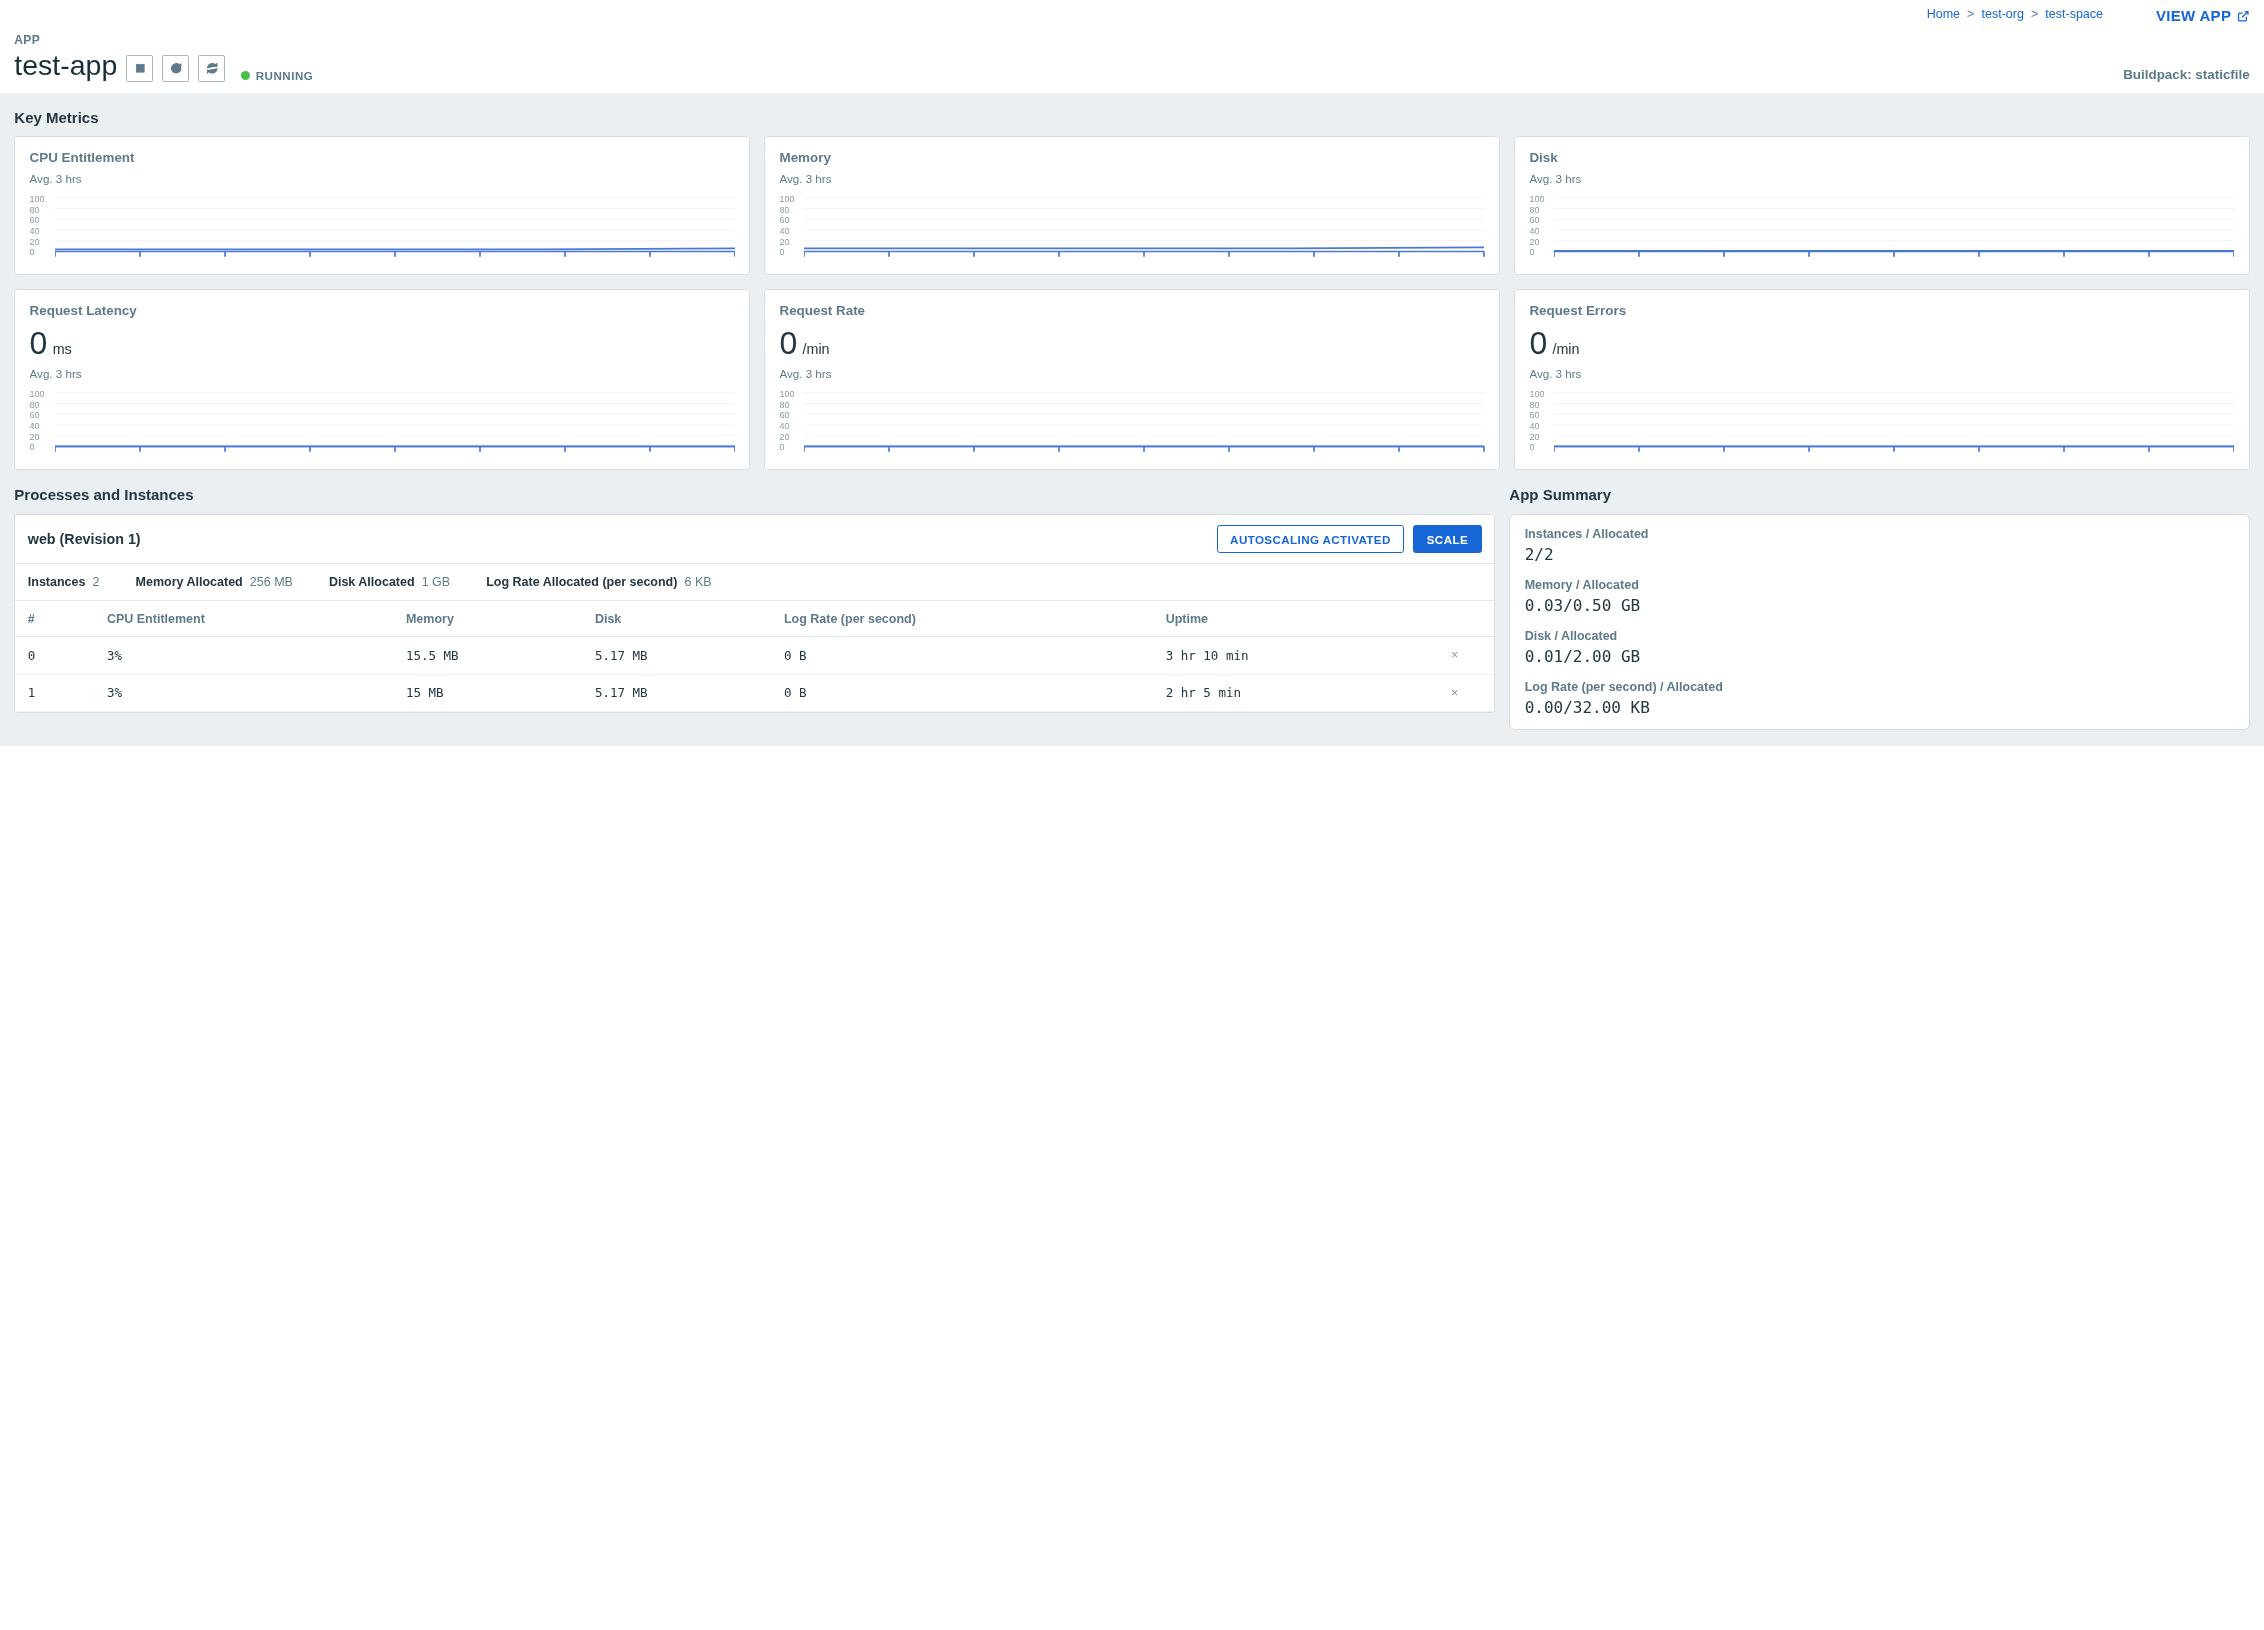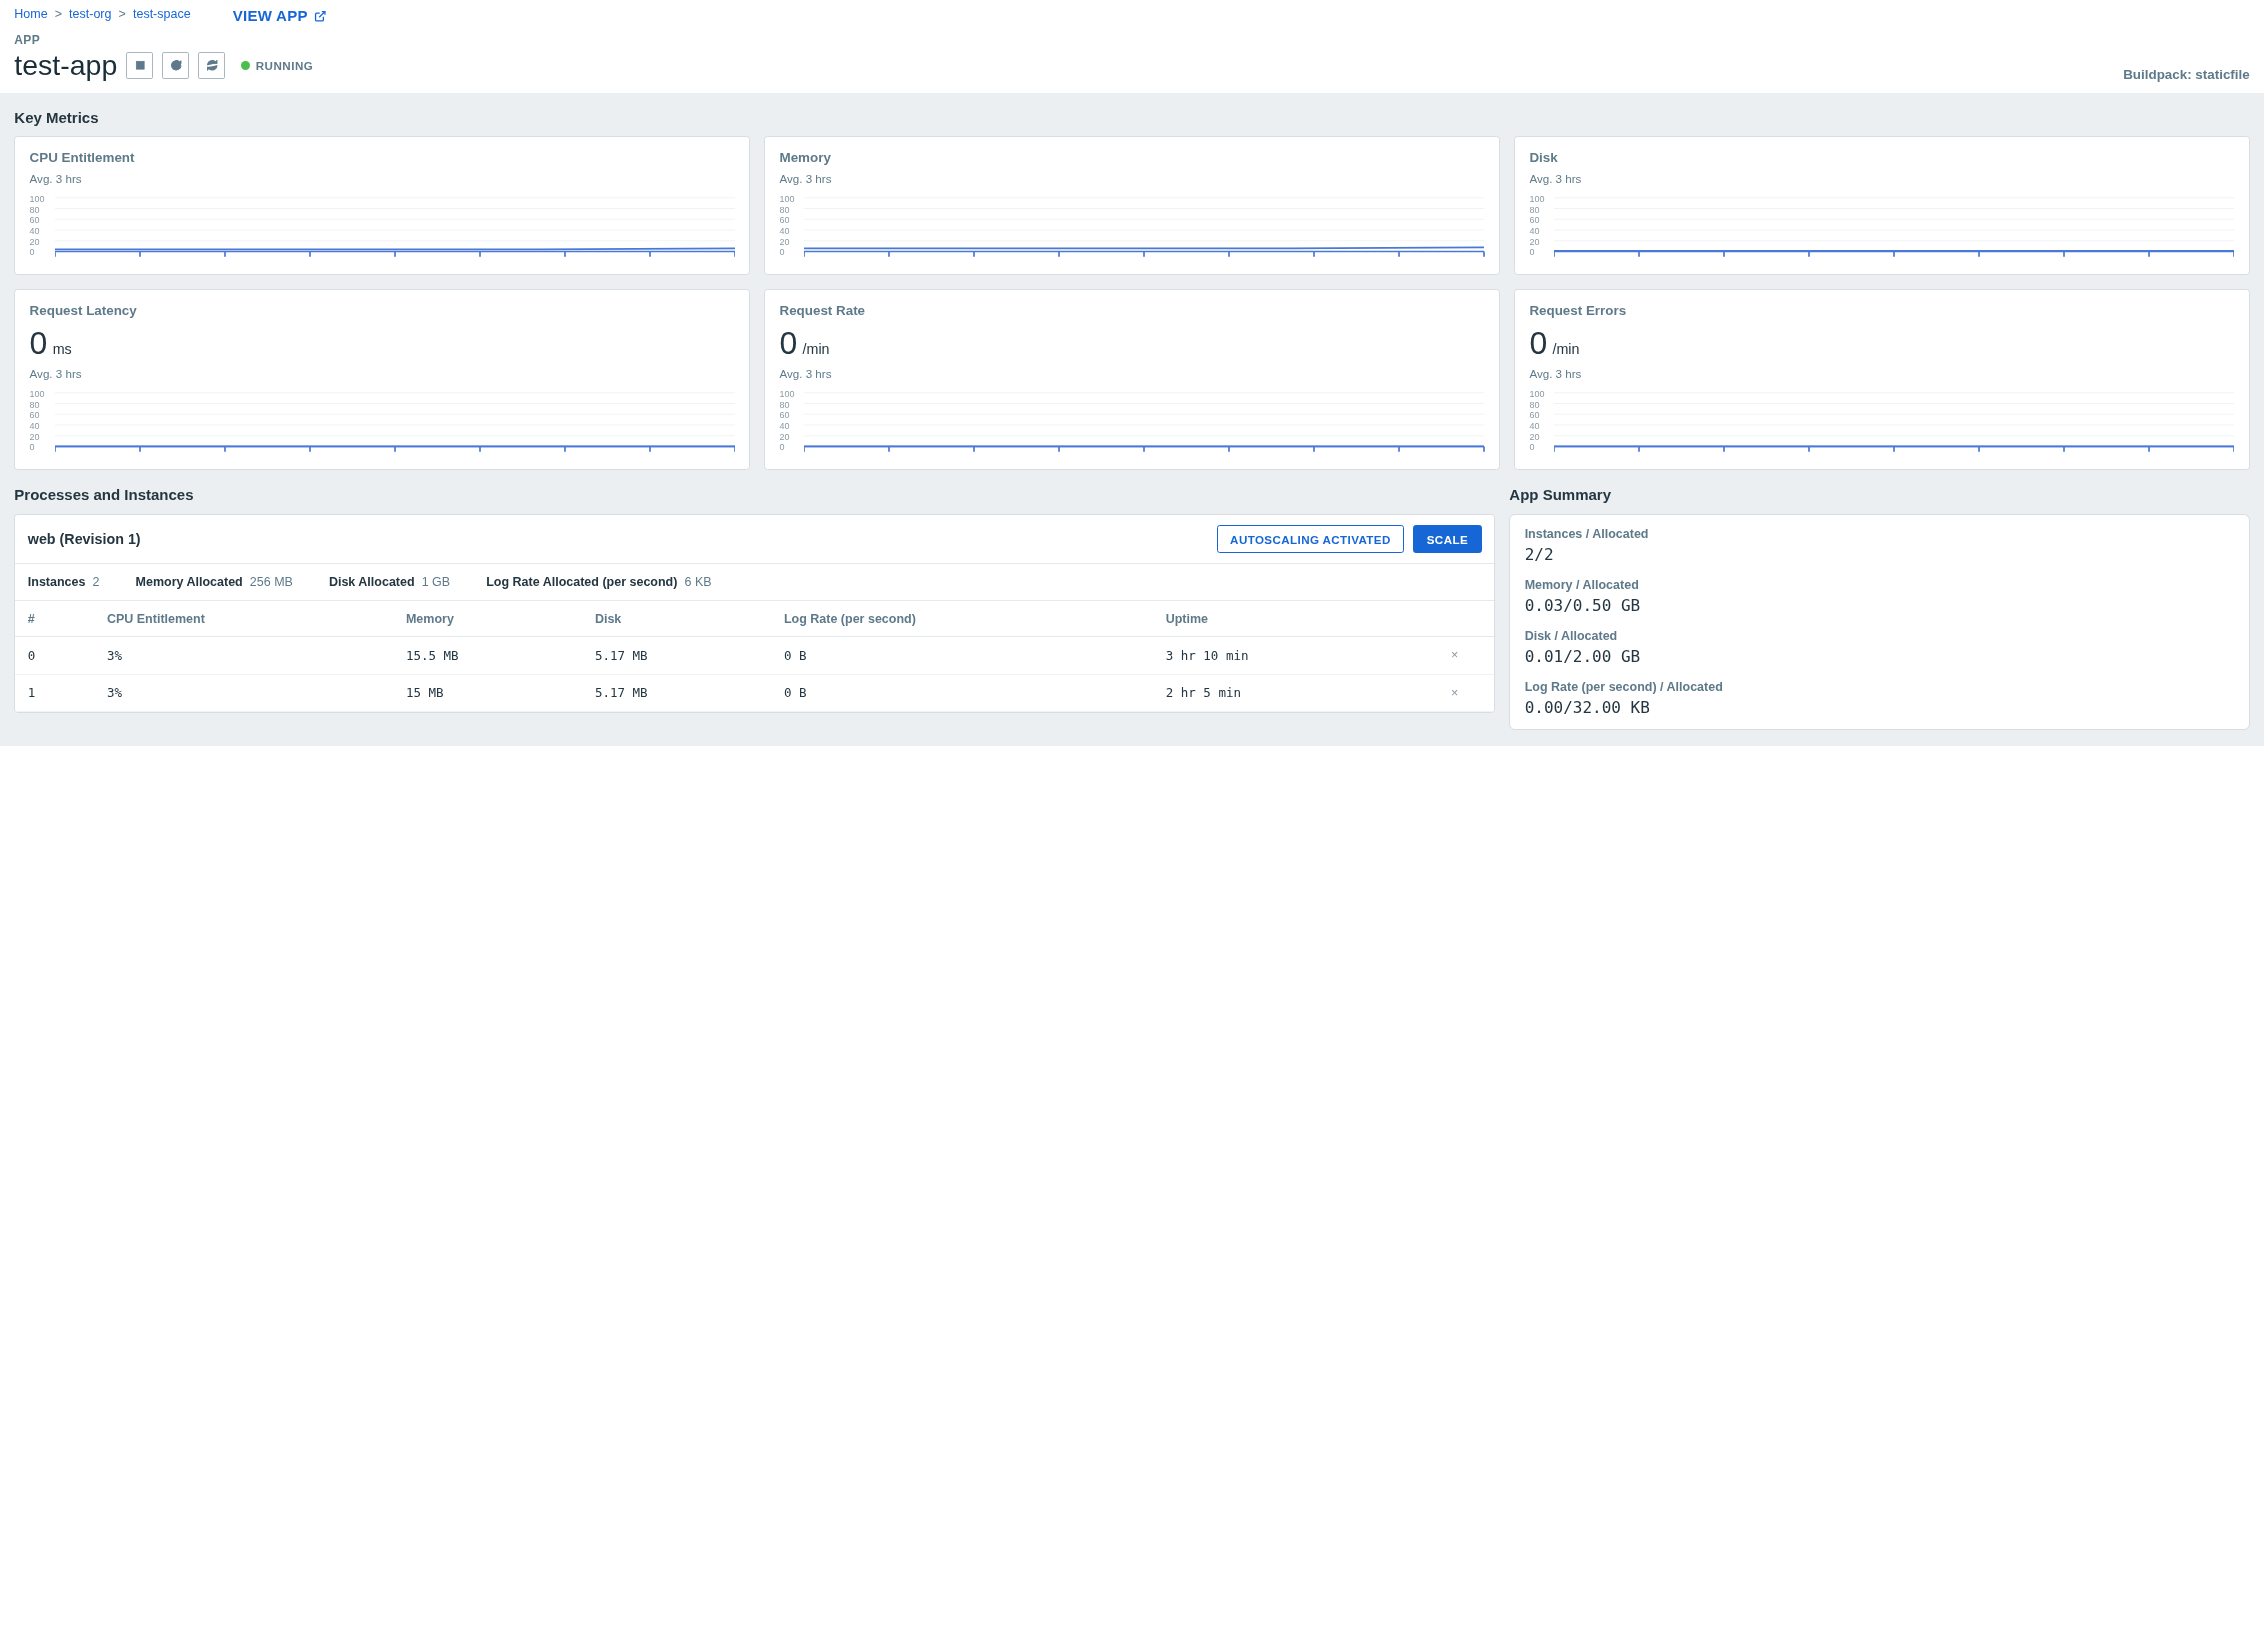--- a/index.html
+++ b/index.html
@@ -1,25 +1,25 @@
 <!DOCTYPE html>
 <html style="font-size:14.3px"><head>
 <meta charset="utf-8">
 <style>
 * { box-sizing: border-box; margin: 0; padding: 0; }
 body { font-family: -apple-system, BlinkMacSystemFont, "Segoe UI", Helvetica, Arial, sans-serif; background: #fff; color: #243641; font-size: 12.5px; }
-.top-bar { display: flex; justify-content: flex-start; align-items: flex-start; padding: 7.1px 14.3px 0; }
+.top-bar { display: flex; justify-content: flex-end; align-items: flex-start; padding: 7.1px 14.3px 0; gap: 11px; }
 .breadcrumb { font-size: 12.5px; color: #5e7a8a; }
 .breadcrumb a { color: #1766d6; text-decoration: none; }
 .breadcrumb .sep { color: #5e7a8a; margin: 0 3.6px; }
 .view-app { color: #1766d6; font-weight: 700; font-size: 15px; text-decoration: none; letter-spacing: 0.3px; margin-left: 42px; }
 .view-app svg { vertical-align: -1.8px; margin-left: 1.8px; }
 .header-row { display: flex; justify-content: space-between; align-items: flex-end; padding: 0 14.3px 10.7px; }
 .app-label { font-size: 12px; font-weight: 700; color: #5e7a8a; letter-spacing: 0.4px; margin-top: 9px; }
-.app-title-row { display: flex; align-items: center; gap: 9px; margin-top: 1.8px; }
+.app-title-row { display: flex; align-items: flex-end; gap: 9px; margin-top: 1.8px; }
 .app-title { font-size: 28.5px; font-weight: 400; color: #1a2e38; }
 .icon-btn { width: 27px; height: 27px; border: 0.9px solid #aab7bf; background: #fff; display: inline-flex; align-items: center; justify-content: center; cursor: pointer; border-radius: 1.8px; }
 .icon-btn svg { width: 12.5px; height: 12.5px; stroke: #5e7a8a; fill: #5e7a8a; }
 .status { display: inline-flex; align-items: center; gap: 5.3px; font-size: 11.6px; font-weight: 700; color: #5e7a8a; letter-spacing: 0.5px; margin-left: 7.1px; }
 .status-dot { width: 9px; height: 9px; border-radius: 50%; background: #4bbf4b; }
 .buildpack { color: #5e7a8a; font-size: 13.4px; font-weight: 600; }
 .content { background: #eceff1; padding: 16px 14.3px 16px; }
 .section-title { font-size: 15px; font-weight: 700; color: #243641; margin-bottom: 10.7px; }
 .metrics-grid { display: grid; grid-template-columns: repeat(3, 1fr); gap: 14.3px; }
 .card { background: #fff; border: 0.9px solid #d7dde2; border-radius: 3.6px; padding: 12.5px 14.3px 9px; }

